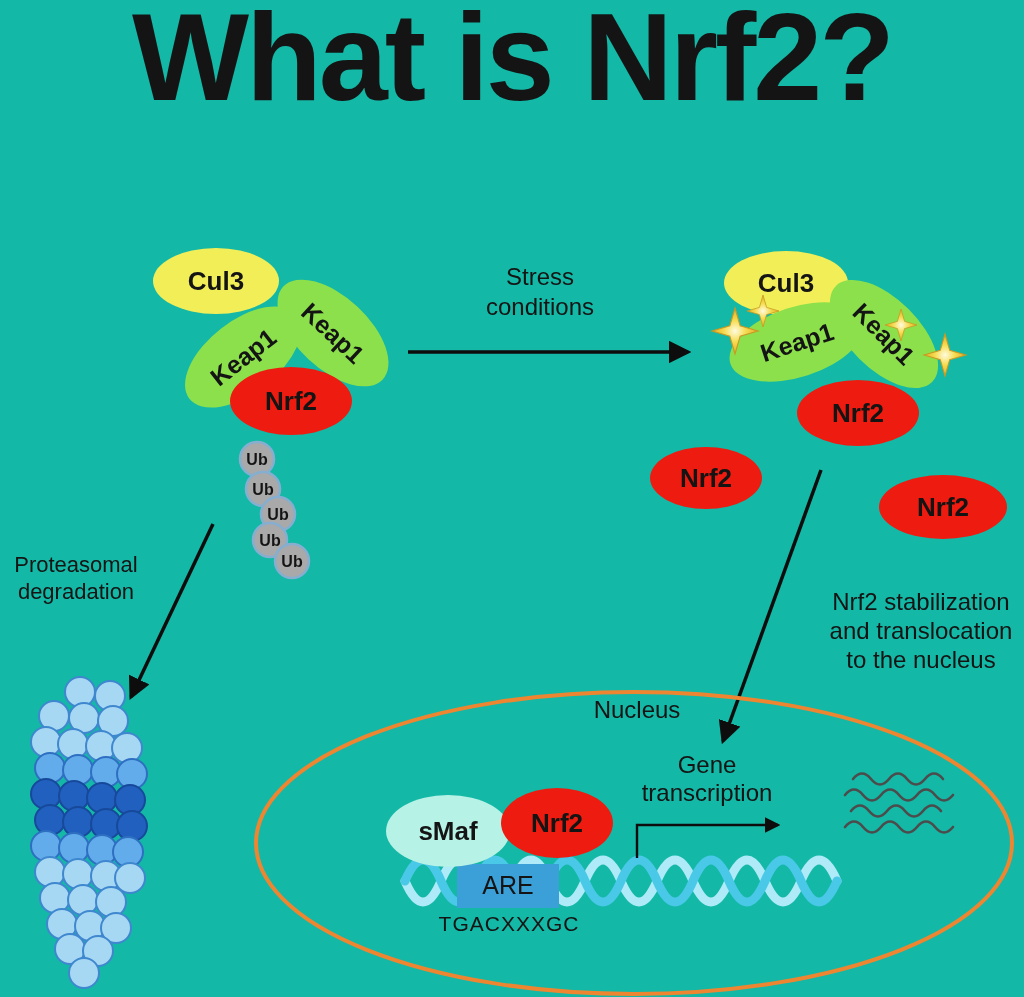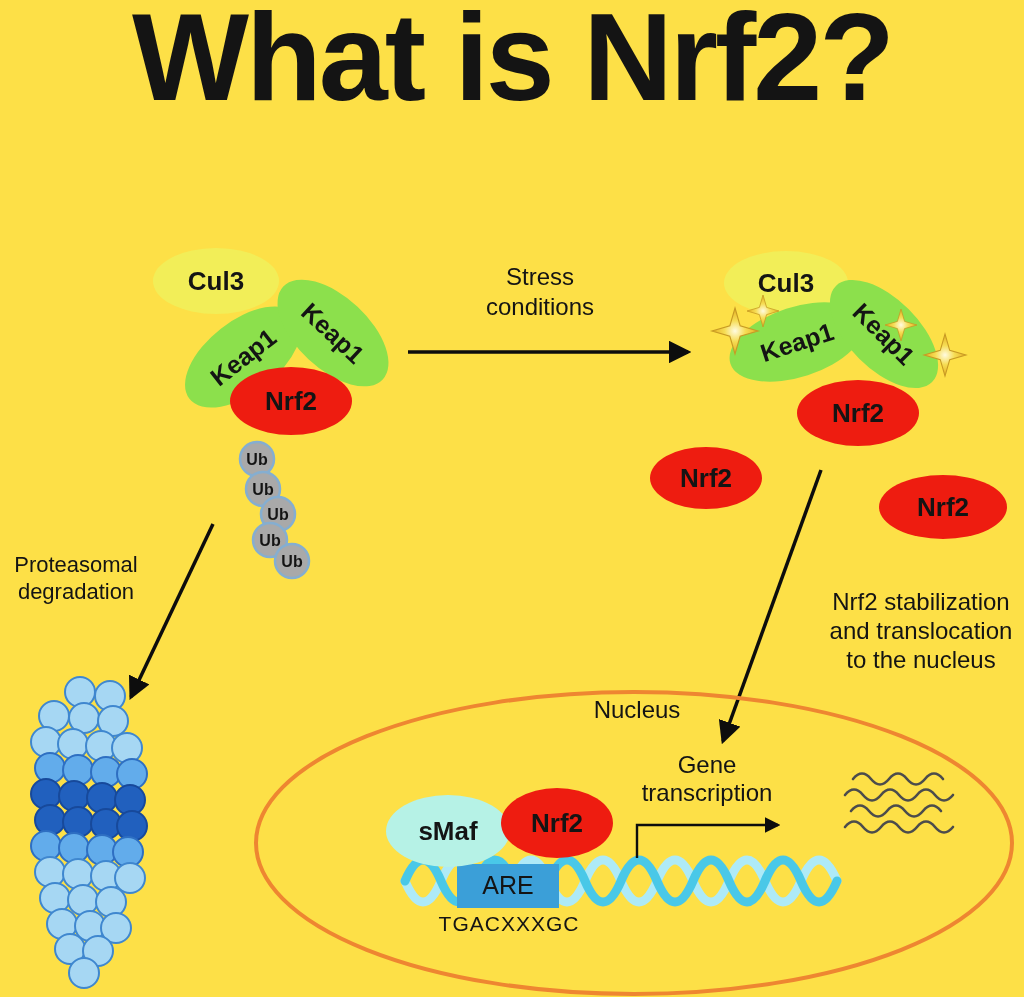--- a/index.html
+++ b/index.html
@@ -1,19 +1,19 @@
 <!DOCTYPE html>
 <html><head>
 <meta charset="utf-8">
 <style>
   html,body{margin:0;padding:0;background:#ffffff;}
   .stage{
     position:relative;
     width:1024px;height:997px;
-    background:#fde047;
+    background:#14b8a6;
     font-family:"Liberation Sans", sans-serif;
     overflow:hidden;
   }
   .title{
     position:absolute;top:-12px;left:0;width:100%;
     margin:0;text-align:center;
     font-size:124px;font-weight:700;letter-spacing:-3px;
     color:#141414;line-height:1.12;
   }
   svg{position:absolute;left:0;top:0;}

